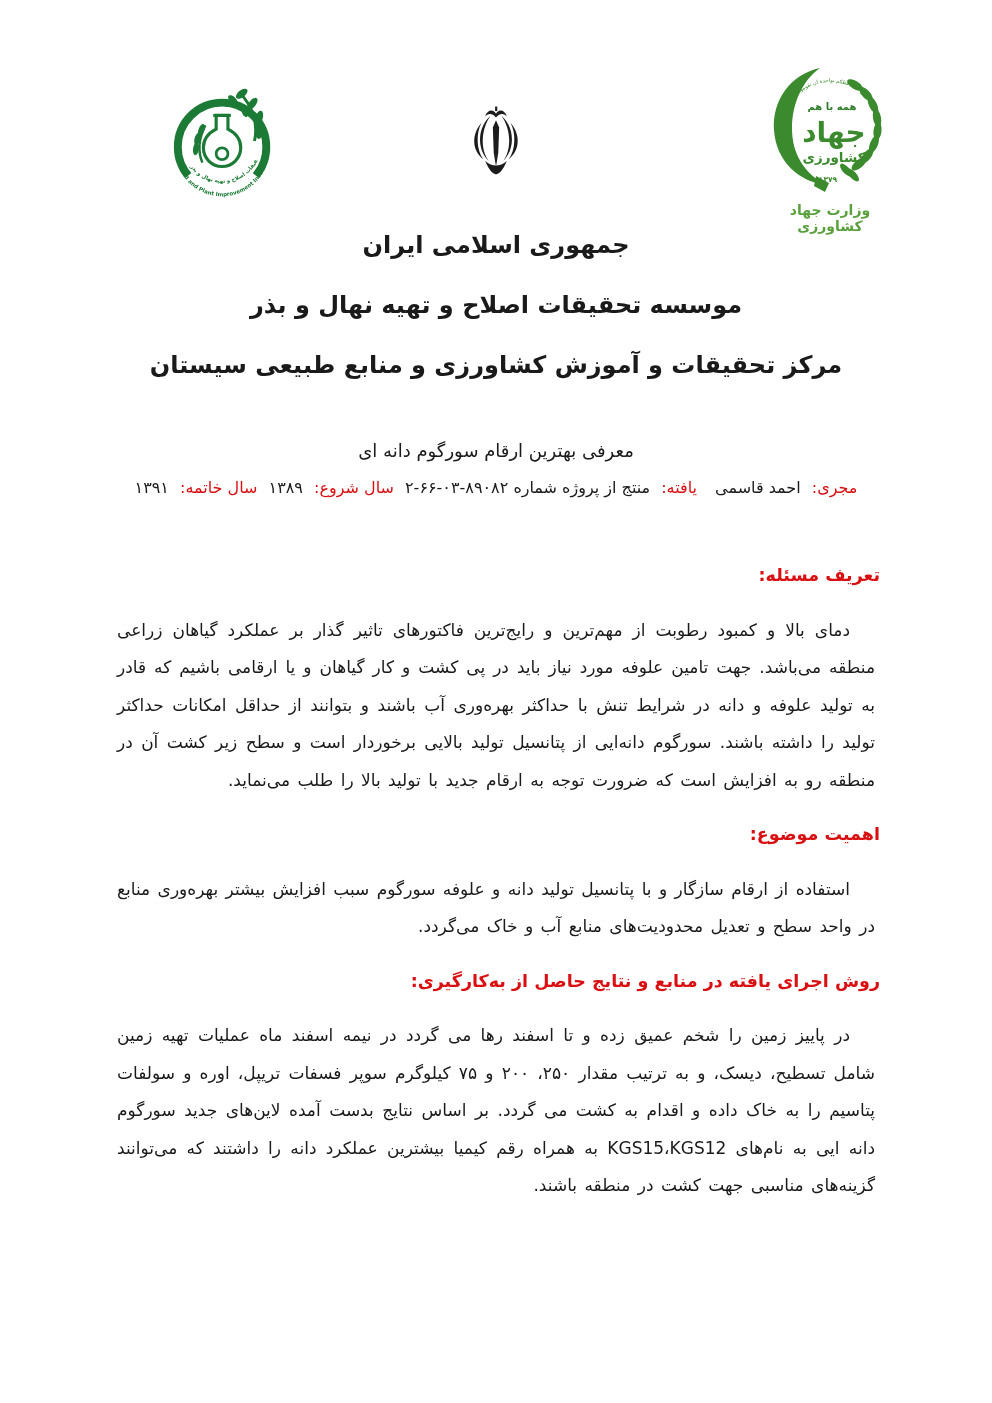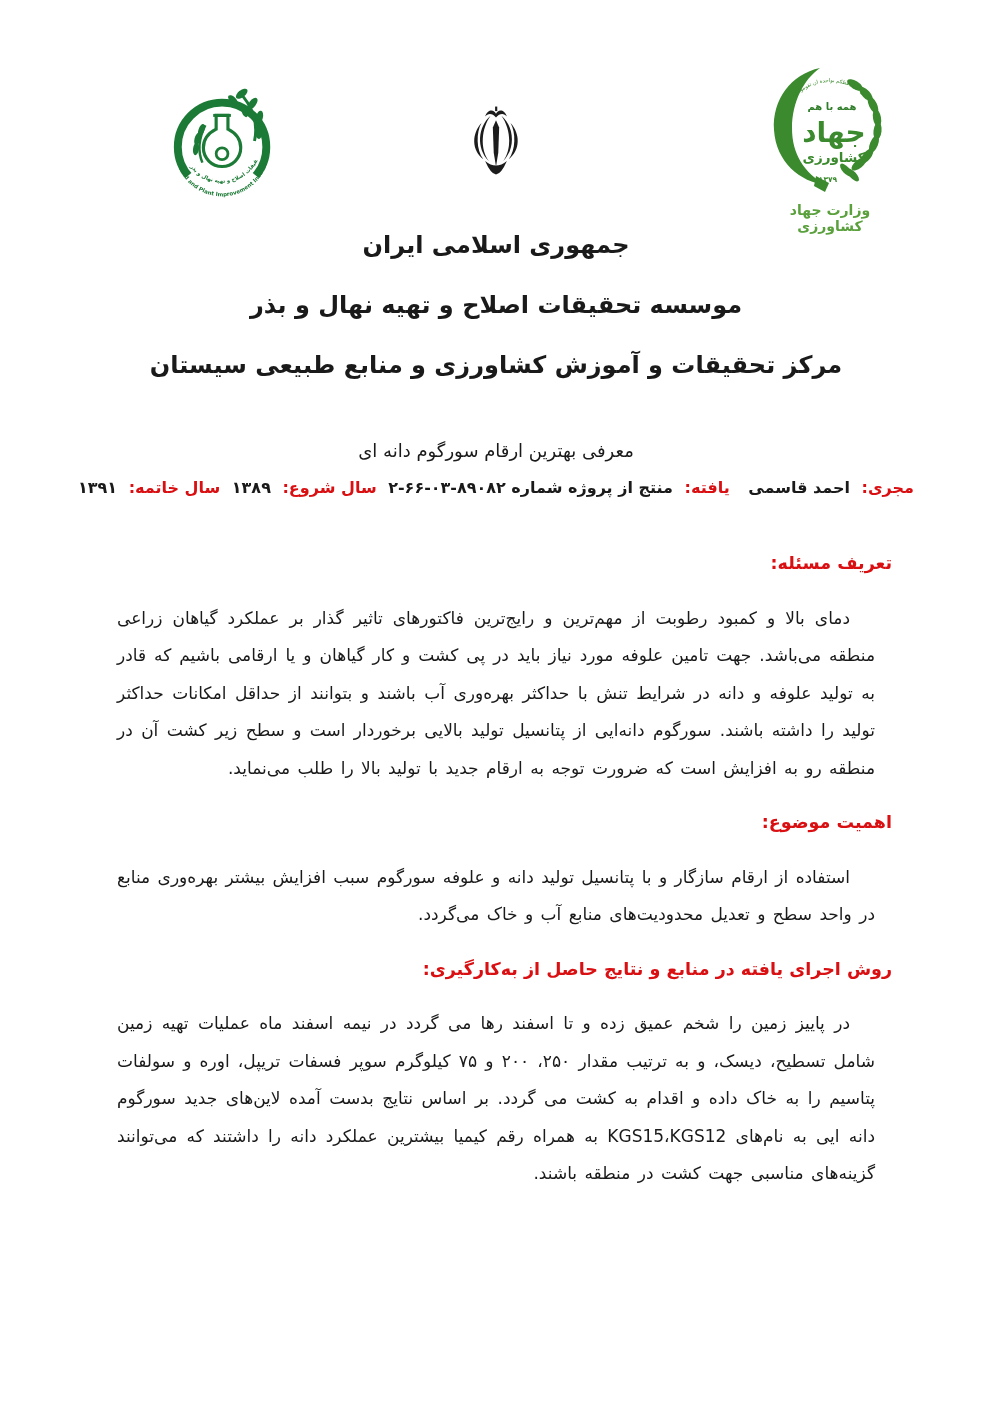--- a/index.html
+++ b/index.html
@@ -14,28 +14,28 @@
   .logo-right{position:absolute;right:-8px;top:0;width:140px;text-align:center;}
   .logo-right .caption{font-size:14px;color:#5aa03c;font-weight:bold;margin-top:2px;direction:rtl;}
   
   .gov-lines{position:absolute;top:215px;left:0;right:0;text-align:center;direction:rtl;}
   .gov-lines .gov-line{font-size:24px;font-weight:bold;line-height:60px;}
   .doc-title{position:absolute;top:396px;left:0;right:0;text-align:center;direction:rtl;
     color:#d90f12;font-size:23px;font-weight:bold;line-height:34px;}
   .doc-subtitle{position:absolute;top:440px;left:0;right:0;text-align:center;direction:rtl;
     font-size:18px;font-weight:normal;}
   .meta-line{position:absolute;top:474px;left:60px;right:60px;text-align:center;direction:rtl;
-    font-size:16px;font-weight:bold;line-height:28px;}
+    font-size:16px;font-weight:normal;line-height:28px;}
   .meta-line .lab{color:#d90f12;}
   .meta-line span{padding:0 3px;}
   .meta-line .gap{padding-left:10px;}
   
   .content{position:absolute;top:545px;left:100px;width:792px;direction:rtl;
     font-size:17px;line-height:37.5px;text-align:justify;}
-  .sec-head{margin:0;color:#d90f12;font-size:17.5px;font-weight:bold;line-height:37.5px;text-align:right;}
+  .sec-head{margin:12px;color:#d90f12;font-size:17.5px;font-weight:bold;line-height:37.5px;text-align:right;}
   .sec-body{margin:17px;text-indent:25px;word-spacing:2px;}
   
   svg text{font-family:"DejaVu Sans","Liberation Sans",sans-serif;}
 </style>
 </head>
 <body>
 
 <div class="page">
 
   <div class="logo-row">

